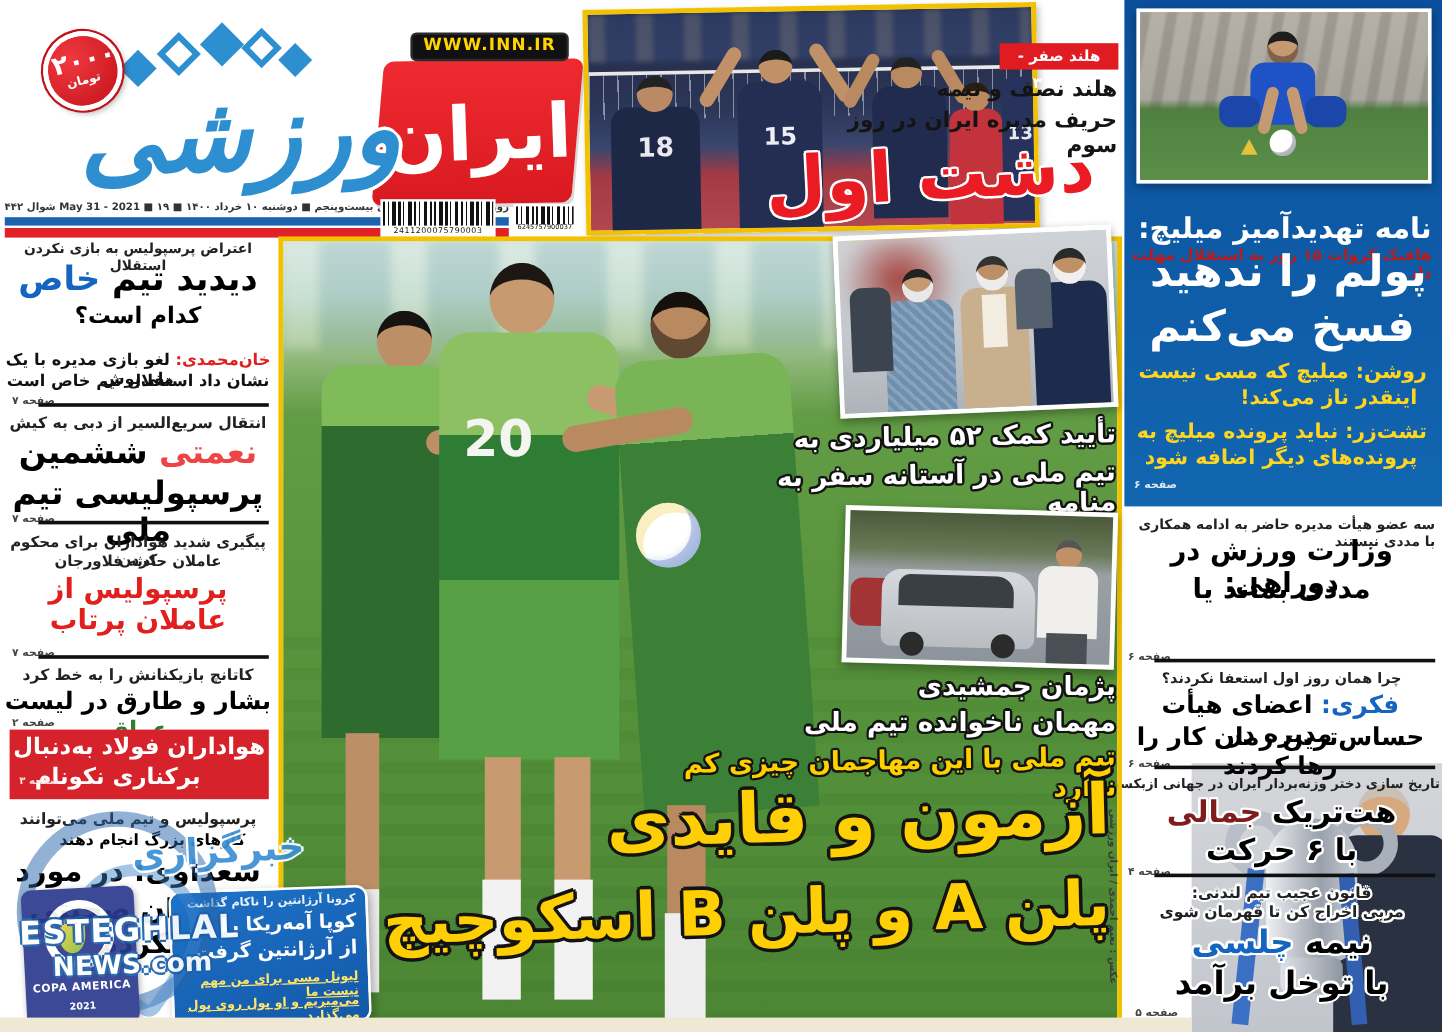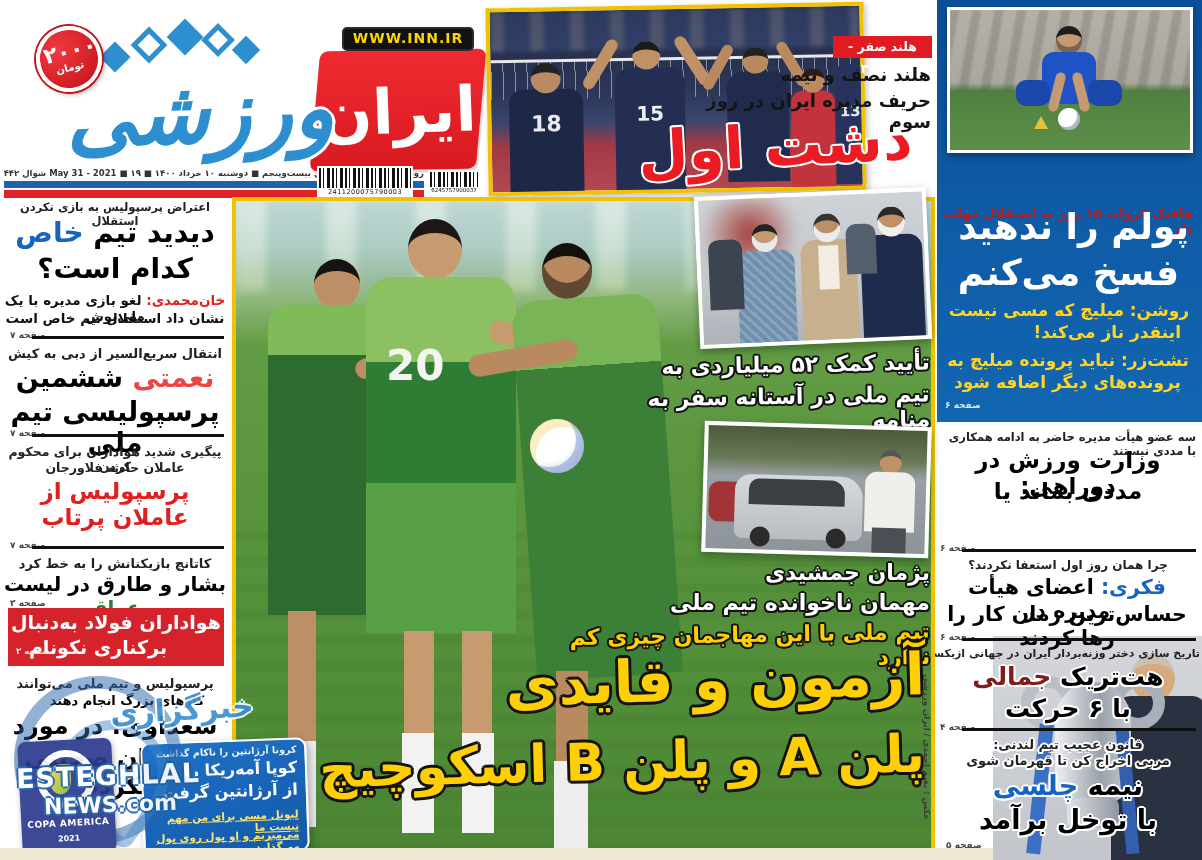--- a/index.html
+++ b/index.html
@@ -97,20 +97,21 @@
     <div class="abs" style="left:106px;top:16px;width:26px;height:28px;border-radius:50%;background:#c59a72;border-top:8px solid #1d1d1d;box-shadow:inset 0 -7px 0 rgba(40,30,25,.45);"></div>
     <div class="abs" style="left:92px;top:42px;width:54px;height:52px;background:#1f52c4;border-radius:12px;"></div>
     <div class="abs" style="left:66px;top:70px;width:34px;height:26px;background:#1b47ab;border-radius:10px;"></div>
     <div class="abs" style="left:138px;top:70px;width:34px;height:26px;background:#1b47ab;border-radius:10px;"></div>
     <div class="abs" style="left:102px;top:62px;width:10px;height:40px;background:#c59a72;transform:rotate(14deg);border-radius:5px;"></div>
     <div class="abs" style="left:126px;top:62px;width:10px;height:40px;background:#c59a72;transform:rotate(-14deg);border-radius:5px;"></div>
     <div class="abs" style="left:108px;top:98px;width:22px;height:22px;border-radius:50%;background:radial-gradient(circle at 35% 30%,#fff 55%,#cfd4da);box-shadow:inset -3px -3px 0 rgba(60,70,90,.35);"></div>
     <div class="abs" style="left:84px;top:106px;width:0;height:0;border-left:7px solid transparent;border-right:7px solid transparent;border-bottom:13px solid #e6c23a;"></div>
   </div>
   <div class="abs fa b rgt" style="left:941px;top:172px;width:252px;font-size:13px;color:#b91c1c;margin-top:34px;">هافبک کروات ۱۵ روز به استقلال مهلت داد</div>
+  <div class="abs fa b rgt" style="left:941px;top:176px;width:252px;font-size:24px;color:#fff;">نامه تهدیدآمیز میلیچ:</div>
   <div class="abs fa b rgt" style="left:941px;top:206px;width:248px;font-size:36px;color:#fff;">پولم را ندهید</div>
   <div class="abs fa b rgt" style="left:941px;top:252px;width:238px;font-size:36px;color:#fff;">فسخ می‌کنم</div>
   <div class="abs fa b rgt" style="left:941px;top:300px;width:248px;font-size:17px;color:#ffd61f;">روشن: میلیچ که مسی نیست</div>
   <div class="abs fa b rgt" style="left:941px;top:322px;width:240px;font-size:17px;color:#ffd61f;">اینقدر ناز می‌کند!</div>
   <div class="abs fa b rgt" style="left:941px;top:350px;width:248px;font-size:17px;color:#ffd61f;">تشت‌زر: نباید پرونده میلیچ به</div>
   <div class="abs fa b rgt" style="left:941px;top:372px;width:240px;font-size:17px;color:#ffd61f;">پرونده‌های دیگر اضافه شود</div>
   <div class="abs fa" style="left:945px;top:400px;font-size:9px;color:#dfe9f5;font-weight:bold;">صفحه ۶</div>
 
   <div class="abs" style="left:993px;top:636px;width:209px;height:224px;background:linear-gradient(180deg,#d4d6da,#c2c6cc);overflow:hidden;">
     <div class="abs" style="left:138px;top:18px;width:44px;height:48px;border-radius:50%;background:#d6a97f;border-top:10px solid #c9c2b4;"></div>
@@ -150,21 +151,21 @@
   <div class="abs fa ctr b outl-w-sm" style="left:940px;top:770px;width:256px;font-size:27px;color:#000;">
     <span>نیمه </span><span style="color:#1565c0;">چلسی</span>
   </div>
   <div class="abs fa ctr b outl-w-sm" style="left:940px;top:804px;width:256px;font-size:27px;color:#000;">با توخل برآمد</div>
   <div class="abs fa page-ref outl-w-sm" style="left:946px;top:840px;">صفحه ۵</div>
 
   <div class="abs fa ctr b" style="left:6px;top:200px;width:218px;font-size:11.5px;color:#222;">اعتراض پرسپولیس به بازی نکردن استقلال</div>
   <div class="abs fa ctr b" style="left:6px;top:216px;width:218px;font-size:28px;color:#000;">
     <span>دیدید تیم </span><span style="color:#1565c0;">خاص</span>
   </div>
-  <div class="abs fa ctr b" style="left:6px;top:252px;width:218px;font-size:28px;color:#000;">کدام است؟</div>
+  <div class="abs fa ctr b" style="left:6px;top:252px;width:218px;font-size:19px;color:#000;">کدام است؟</div>
   <div class="abs fa ctr b" style="left:2px;top:292px;width:226px;font-size:13.5px;color:#111;">
     <span style="color:#e0201f;">خان‌محمدی:</span><span> لغو بازی مدیره با یک ملی‌پوش</span>
   </div>
   <div class="abs fa ctr b" style="left:2px;top:310px;width:226px;font-size:13.5px;color:#111;">نشان داد استقلال تیم خاص است</div>
   <div class="abs fa page-ref" style="left:10px;top:330px;">صفحه ۷</div>
   <div class="abs divider" style="left:32px;top:336px;width:192px;"></div>
 
   <div class="abs fa ctr b" style="left:6px;top:346px;width:218px;font-size:13px;color:#222;">انتقال سریع‌السیر از دبی به کیش</div>
   <div class="abs fa ctr b" style="left:6px;top:362px;width:218px;font-size:27px;color:#000;">
     <span style="color:#ef4444;">نعمتی</span><span> ششمین</span>

